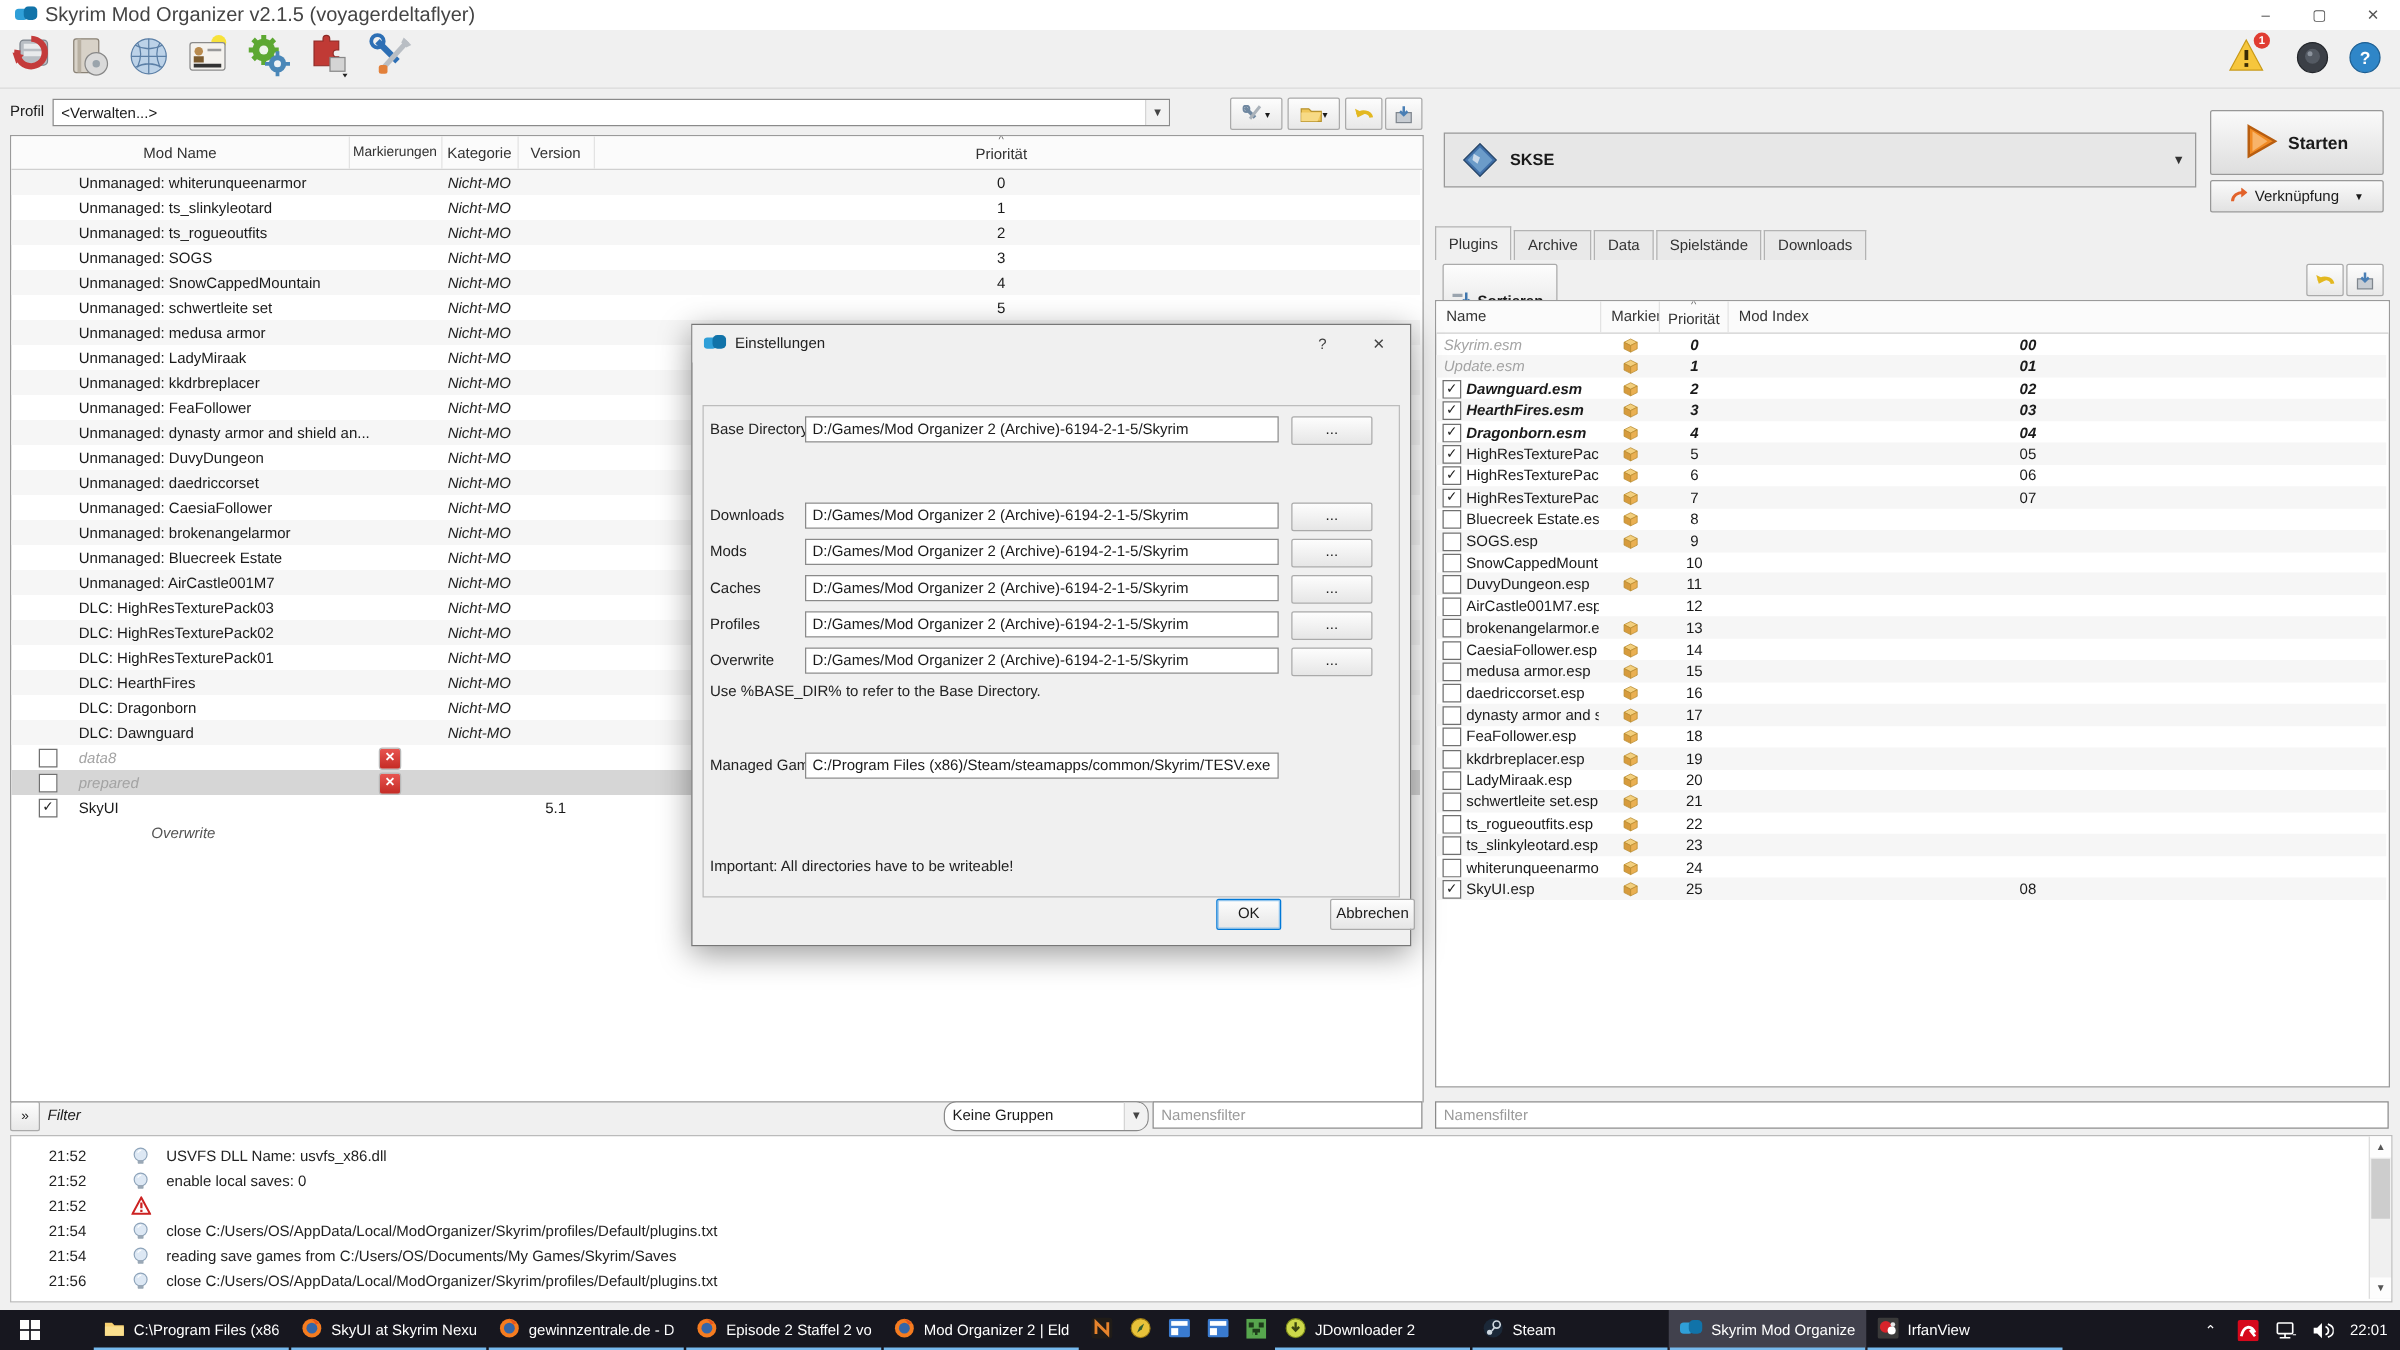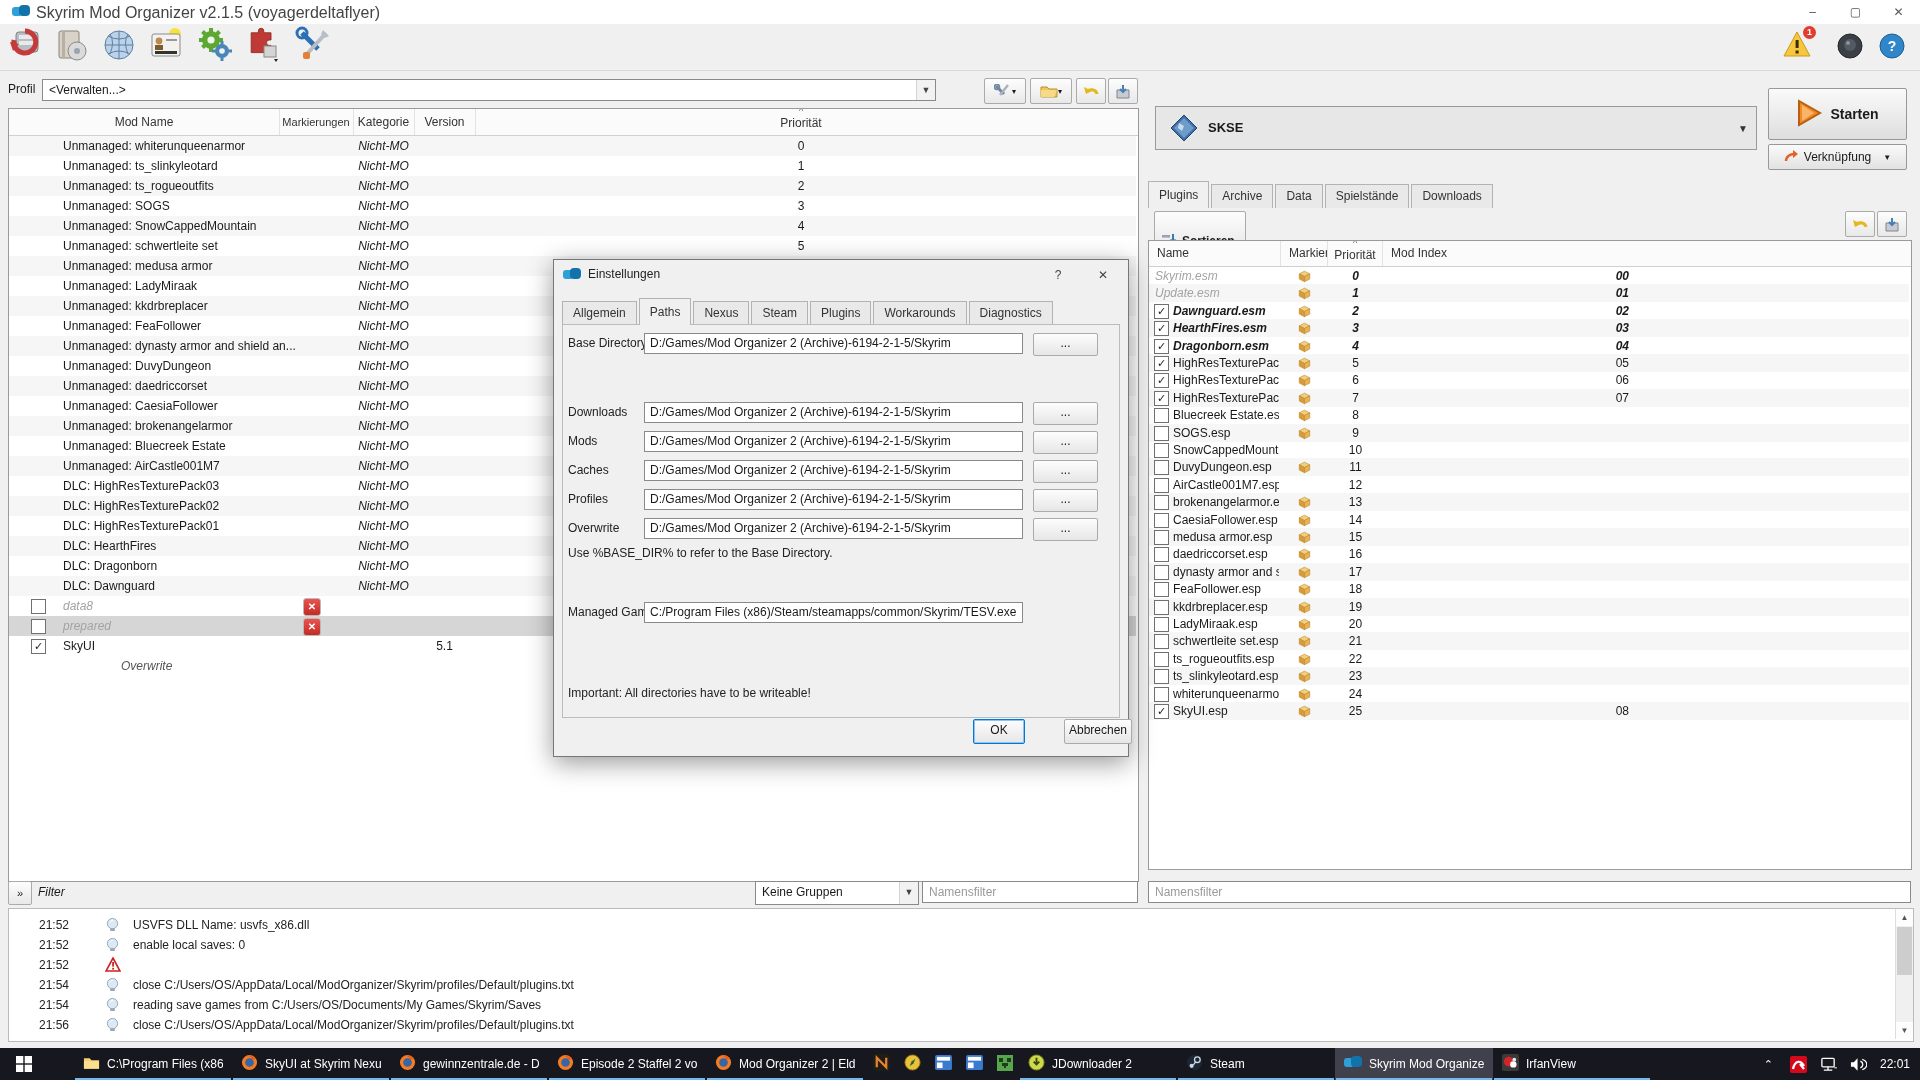--- a/index.html
+++ b/index.html
@@ -731,21 +731,21 @@
               <path d="M14 5.5 L8 8.5 V14.5 L14 11.5 Z" fill="#eab052" stroke="#b98a2e" stroke-width=".7"></path>
             </svg></div>
           <div class="pprio">25</div>
           <div class="pmidx">08</div>
         </div>
       </div>
   </div>
 
   <div class="smallbtn filterrow" style="left:8px;width:22px;height:22px;">»</div>
   <span class="abs" style="left:38px;top:885px;font-style:italic;">Filter</span>
-  <div class="combo filterrow" style="left:755px;width:156px;">
+  <div class="combo filterrow" style="left:755px;width:156px;border-radius:10px;">
     <span>Keine Gruppen</span><span class="arr">▼</span>
   </div>
   <div class="input filterrow" style="left:922px;width:208px;">Namensfilter</div>
   <div class="input filterrow" style="left:1148px;width:755px;">Namensfilter</div>
 
   <div id="log">
     <div id="log-rows">
         <div class="lrow" style="top: 6px;">
           <div class="ltime">21:52</div>
           <div class="lico"><svg width="15" height="16" viewBox="0 0 16 17">
@@ -812,21 +812,20 @@
       <span style="position:absolute;left:9px;top:8px;">
         <svg width="18" height="13" viewBox="0 0 18 13">
             <rect x="0" y="2" width="10" height="9" rx="3" fill="#2f9fd8"></rect>
             <rect x="7" y="0" width="11" height="11" rx="4" fill="#1173a9"></rect>
           </svg>
       </span>
       <span class="t">Einstellungen</span>
       <span class="dlgbtn" style="left:486px;width:36px;">?</span>
       <span class="dlgbtn" style="left:528px;width:42px;">✕</span>
     </div>
-    <div id="dlgtabs"><span class="tab">Allgemein</span><span class="tab active">Paths</span><span class="tab">Nexus</span><span class="tab">Steam</span><span class="tab">Plugins</span><span class="tab">Workarounds</span><span class="tab">Diagnostics</span></div>
     <div id="dlgframe"></div>
 
     <div class="dfield" style="top:73px;">
       <span class="lb">Base Directory</span>
       <span class="vl">D:/Games/Mod Organizer 2 (Archive)-6194-2-1-5/Skyrim</span>
       <span class="br">...</span>
     </div>
     <div class="dfield" style="top:142px;">
       <span class="lb">Downloads</span>
       <span class="vl">D:/Games/Mod Organizer 2 (Archive)-6194-2-1-5/Skyrim</span>

